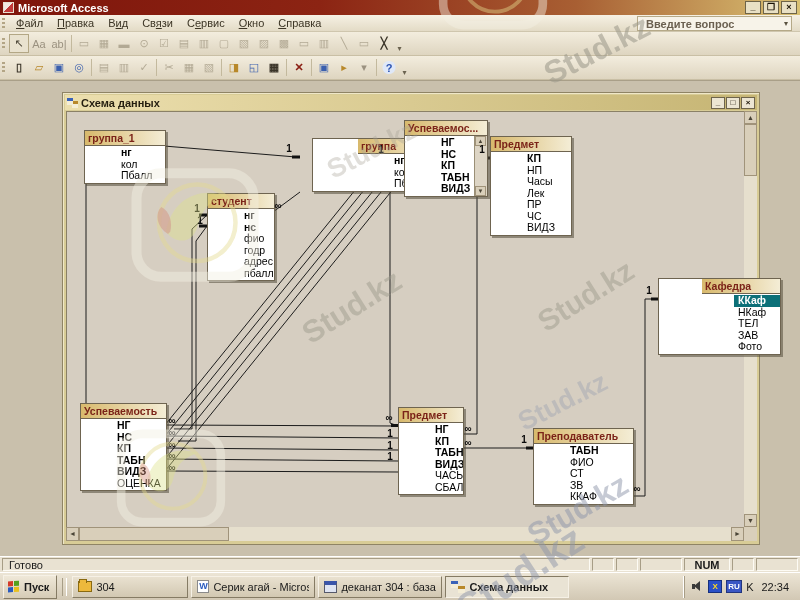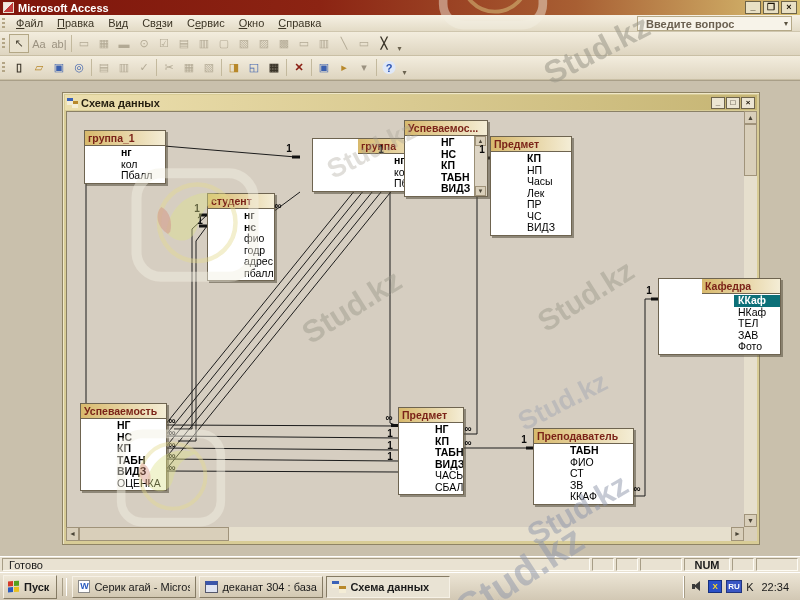--- a/index.html
+++ b/index.html
@@ -424,20 +424,24 @@
       <span class="flag">
           <i></i>
           <i></i>
           <i></i>
           <i></i>
         </span>
       <span>Пуск</span>
     </span>
     <span class="tksep"></span>
     <span id="tkButtons" style="display:flex;gap:3px">
+        <div class="tkb w116">
+          <div class="tki ic-folder"></div>
+          <div class="tkl">304</div>
+        </div>
         <div class="tkb w124">
           <div class="tki ic-word">W</div>
           <div class="tkl">Серик агай - Microsoft W...</div>
         </div>
         <div class="tkb w124">
           <div class="tki ic-access"></div>
           <div class="tkl">деканат 304 : база данн...</div>
         </div>
         <div class="tkb w124 act">
           <div class="tki ic-rel"></div>

